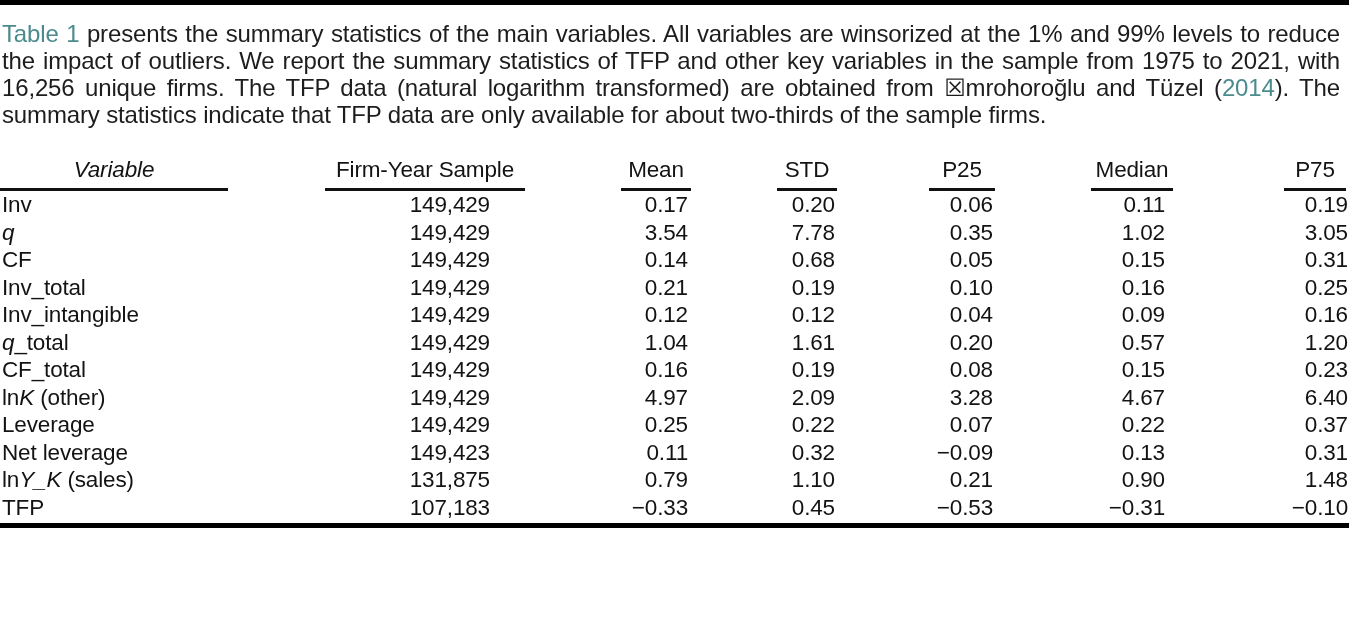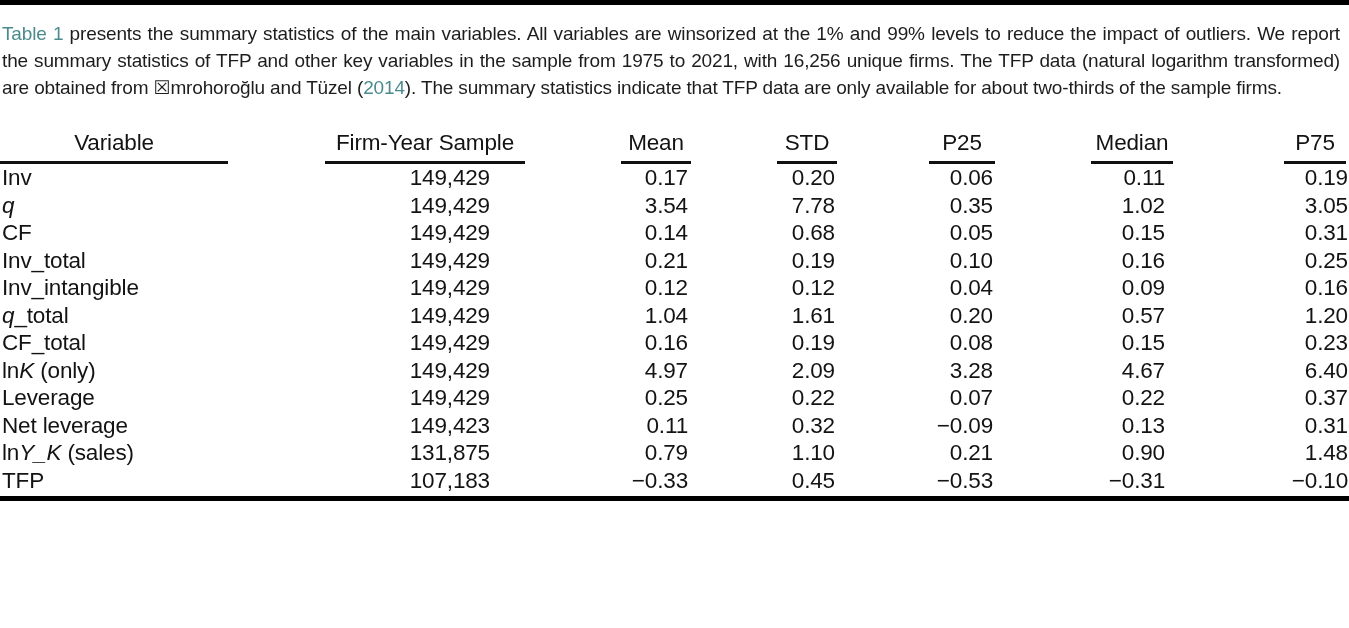--- a/index.html
+++ b/index.html
@@ -9,21 +9,21 @@
     background:#ffffff;
     color:#1b1b1b;
     font-family:"Liberation Sans", sans-serif;
     overflow:hidden;
     box-sizing:border-box;
   }
   .rule { width:100%; height:5px; background:#000; }
   .note {
     margin:15px 0 0 0;
     padding:0 9px 0 2px;
-    font-size:19px;
+    font-size:24px;
     line-height:27px;
     letter-spacing:-0.15px;
     text-align:justify;
     color:#1d1d1d;
   }
   .note .link { text-decoration:none; cursor:pointer; }
 
   table.stats {
     width:100%;
     border-collapse:collapse;
@@ -41,21 +41,21 @@
     vertical-align:bottom;
     white-space:nowrap;
   }
   thead th .hd {
     display:inline-block;
     text-align:center;
     border-bottom:3.5px solid #111;
     padding-bottom:5px;
   }
   th.c0 { text-align:left; }
-  th.c0 .hd { width:228px; }
+  th.c0 .hd { width:228px;font-style:italic; }
   th.c1 { text-align:right; } th.c1 .hd { width:200px; margin-right:15px; }
   th.c2 { text-align:right; } th.c2 .hd { width:70px;  margin-right:4px;margin-left:8px; }
   th.c3 { text-align:right; } th.c3 .hd { width:60px;  margin-right:5px; }
   th.c4 { text-align:right; } th.c4 .hd { width:66px;  margin-right:5px; }
   th.c5 { text-align:right; } th.c5 .hd { width:82px;  margin-right:7px; }
   th.c6 { text-align:right; } th.c6 .hd { width:62px;  margin-right:3px; }
 
   tbody td {
     padding:0;
     line-height:27.5px;
@@ -159,21 +159,21 @@
       <tr>
         <td class="c0"><span>CF_total</span><span class="it"></span><span></span></td>
         <td class="c1">149,429</td>
         <td class="c2">0.16</td>
         <td class="c3">0.19</td>
         <td class="c4">0.08</td>
         <td class="c5">0.15</td>
         <td class="c6">0.23</td>
       </tr>
       <tr>
-        <td class="c0"><span>ln</span><span class="it">K</span><span> (only)</span></td>
+        <td class="c0"><span>ln</span><span class="it">K</span><span> (other)</span></td>
         <td class="c1">149,429</td>
         <td class="c2">4.97</td>
         <td class="c3">2.09</td>
         <td class="c4">3.28</td>
         <td class="c5">4.67</td>
         <td class="c6">6.40</td>
       </tr>
       <tr>
         <td class="c0"><span>Leverage</span><span class="it"></span><span></span></td>
         <td class="c1">149,429</td>

